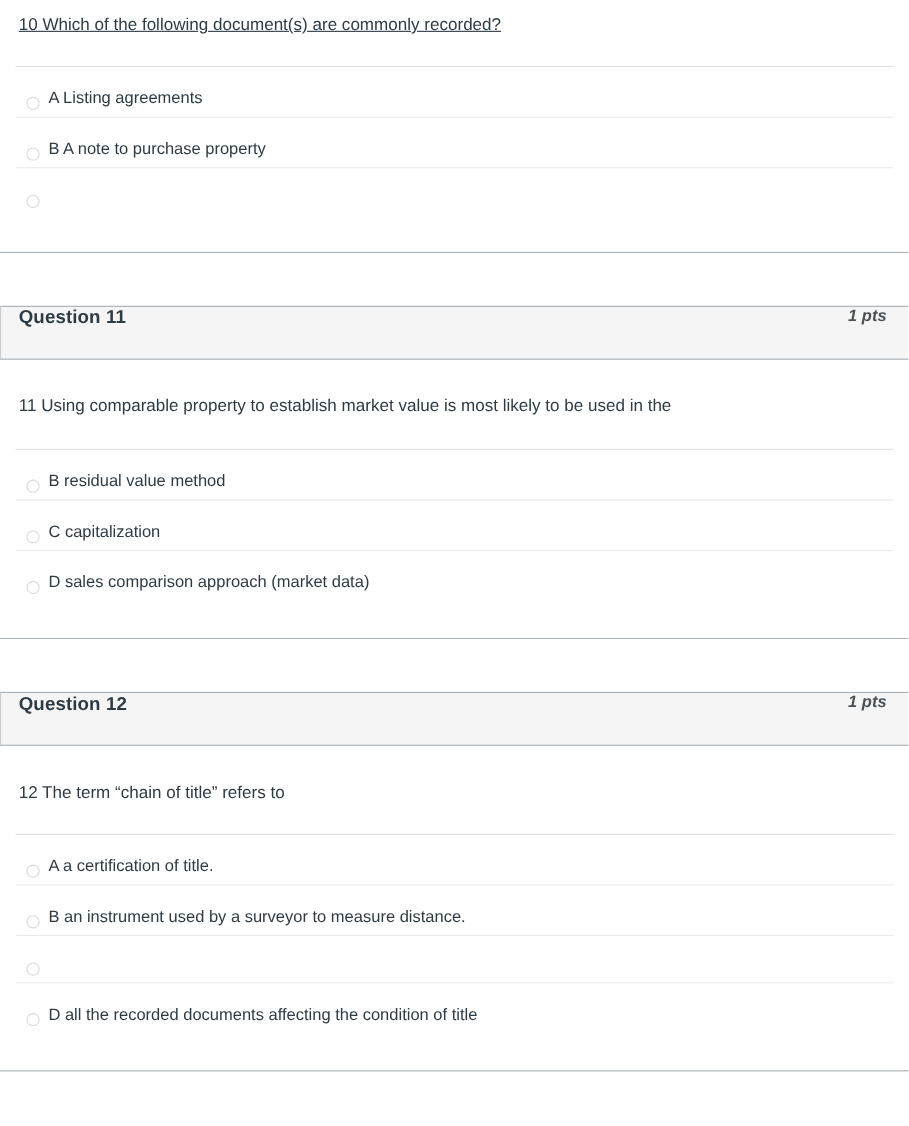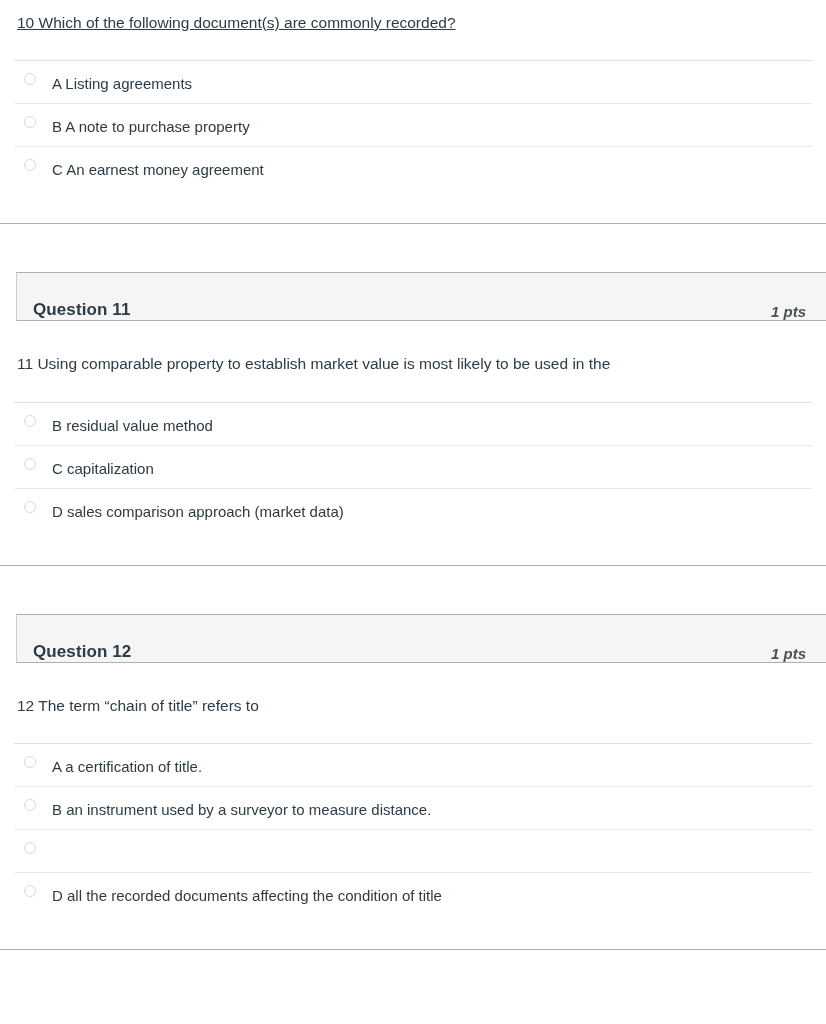--- a/index.html
+++ b/index.html
@@ -31,24 +31,23 @@
   }
 
   
   .question-header {
     height: 49px;
     background: #f5f5f5;
     border-top: 1px solid #a9b0b6;
     border-bottom: 1px solid #a9b0b6;
     border-left: 1px solid #c7cdd1;
     display: flex;
-    align-items: flex-end;
+    align-items: flex-start;
     justify-content: space-between;
     padding: 0 20px 0 16px;
-    margin-left: 16px;
   }
   .question-name {
     font-size: 17px;
     font-weight: bold;
     color: #2D3B45;
     letter-spacing: .1px;
   }
   .question-points {
     font-size: 15px;
     font-weight: bold;
@@ -70,25 +69,24 @@
     padding-top: 12px;
     text-decoration: underline;
   }
 
   
   .answers {
     padding-bottom: 34px;
   }
   .answer-row {
     display: flex;
-    align-items: flex-start;
+    align-items: flex-end;
     min-height: 43px;
     border-top: 1px solid #e8eaec;
-    padding: 12px 0 6px 10px;
-    gap: 8px;
+    padding: 18px 0 6px 10px;
   }
   .answer-row:first-child {
     border-top: 1px solid #dfe2e4;
   }
 
   .radio {
     width: 12px;
     height: 12px;
     min-width: 12px;
     border-radius: 50%;
@@ -123,21 +121,20 @@
           <span class="answer-text">A Listing agreements</span>
         </div>
 
         <div class="answer-row">
           <span class="radio"></span>
           <span class="answer-text">B A note to purchase property</span>
         </div>
 
         <div class="answer-row">
           <span class="radio"></span>
-          <span class="answer-text">C An earnest money agreement</span>
         </div>
 
 
       </div>
     </div>
   </div>
 
   <div class="block-gap"></div>
 
   <div class="question-block">

